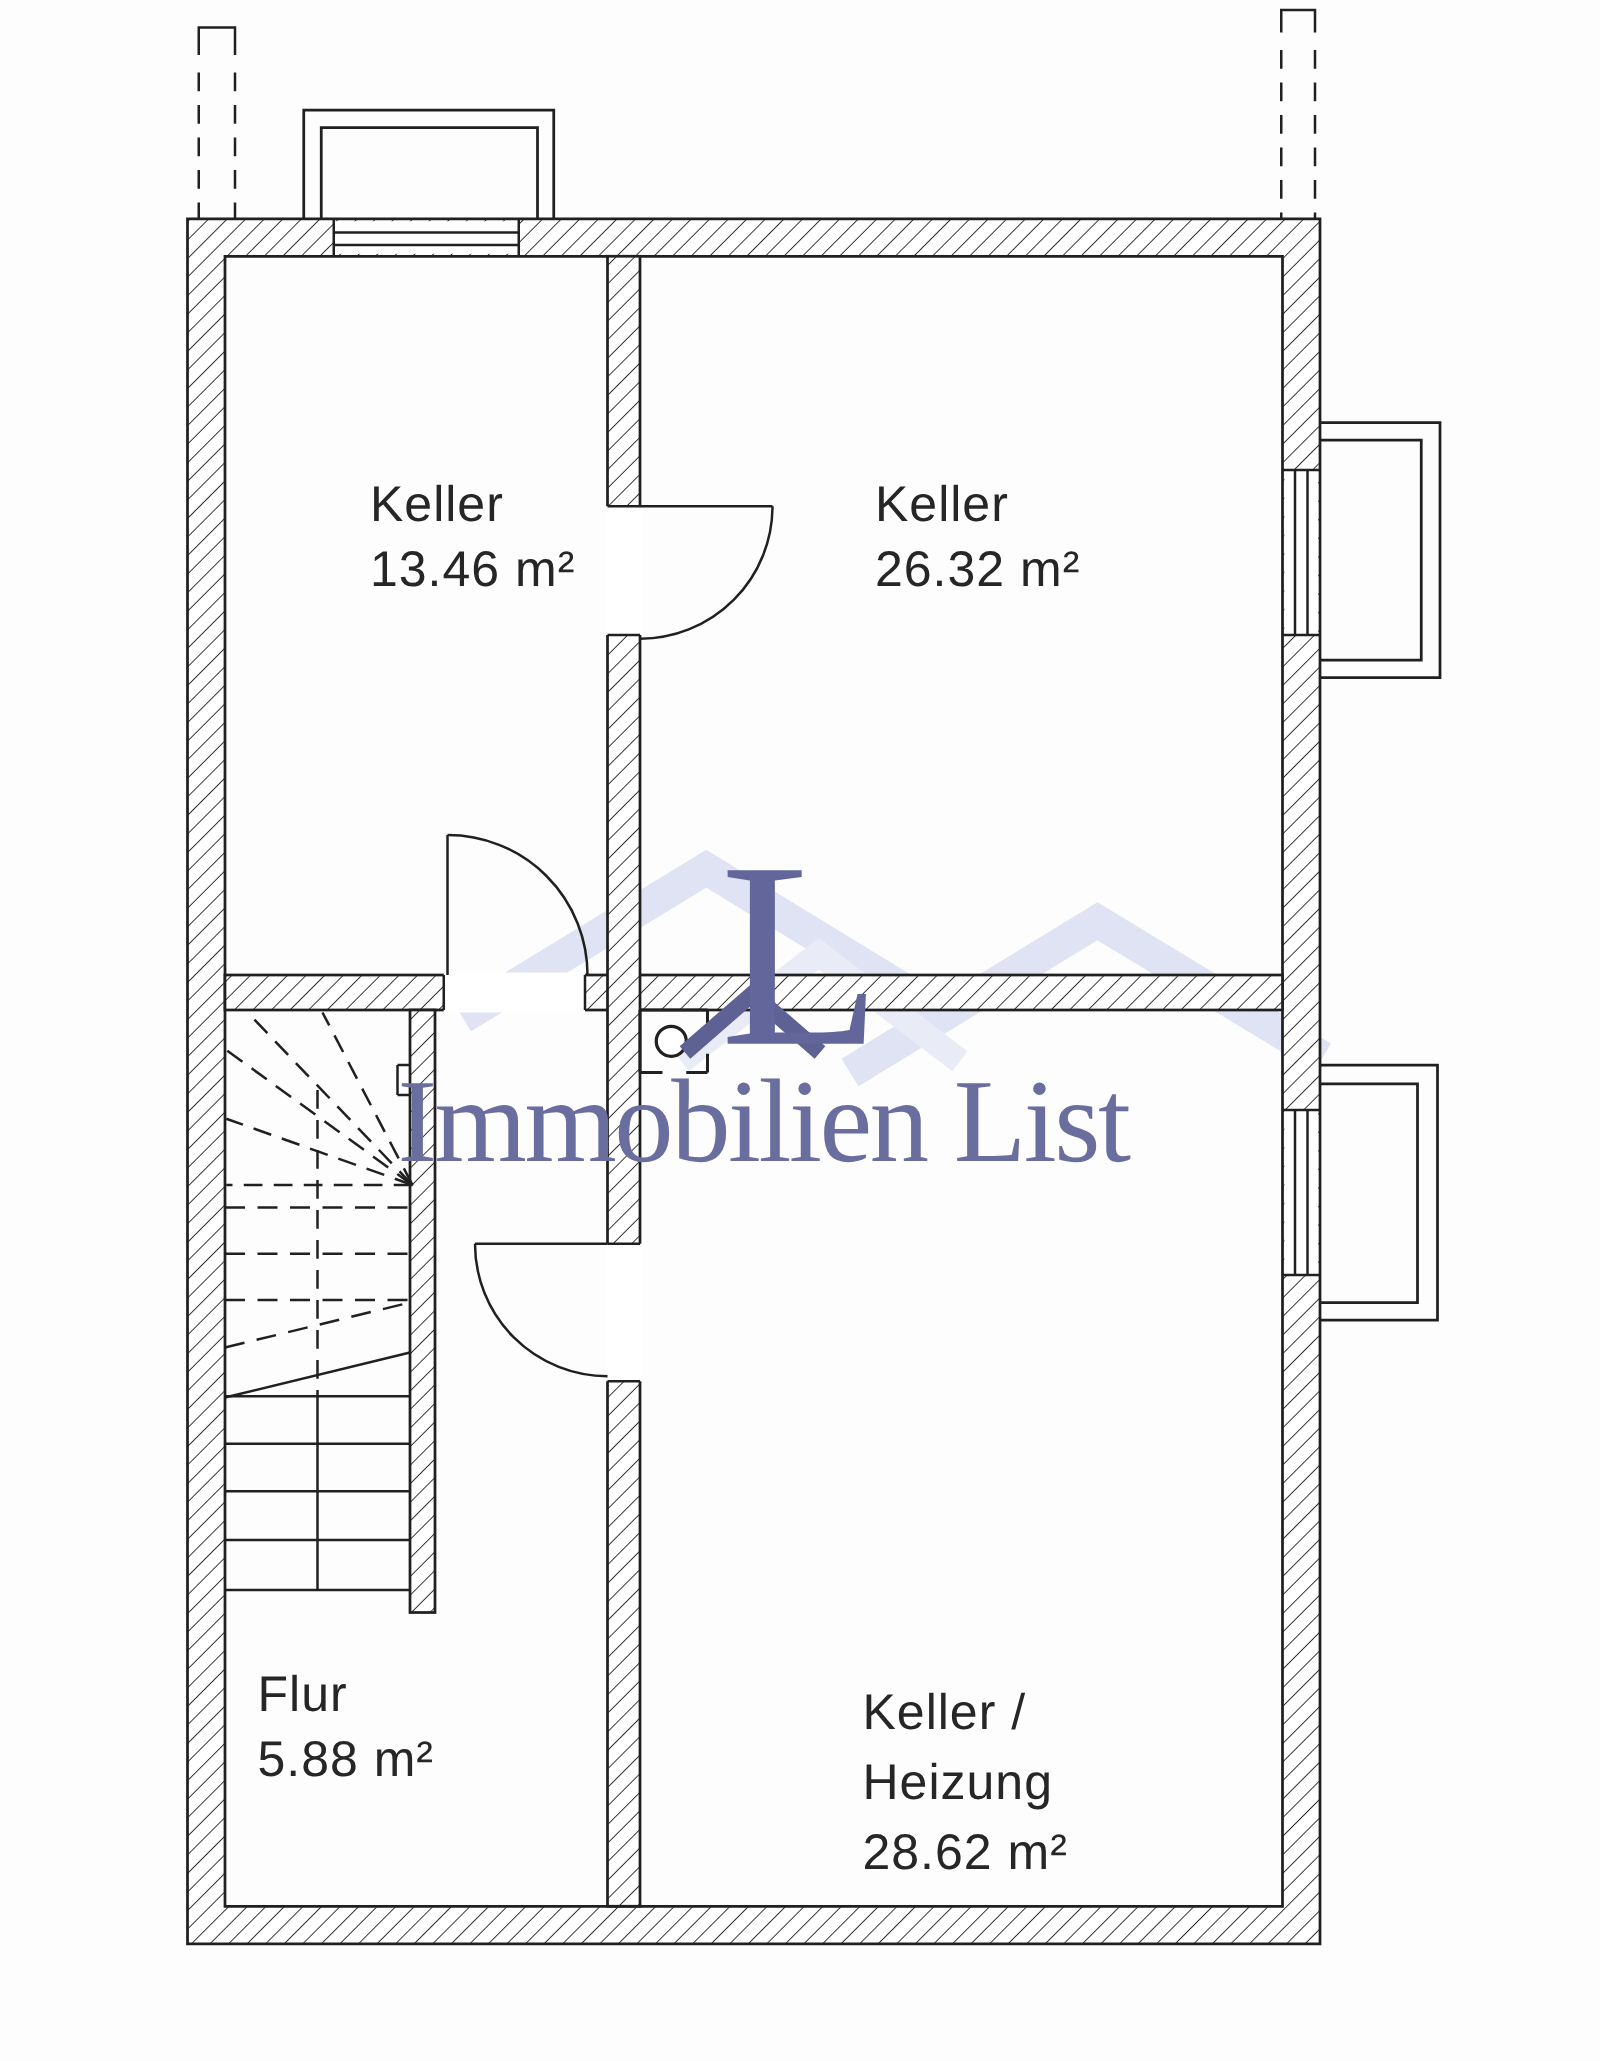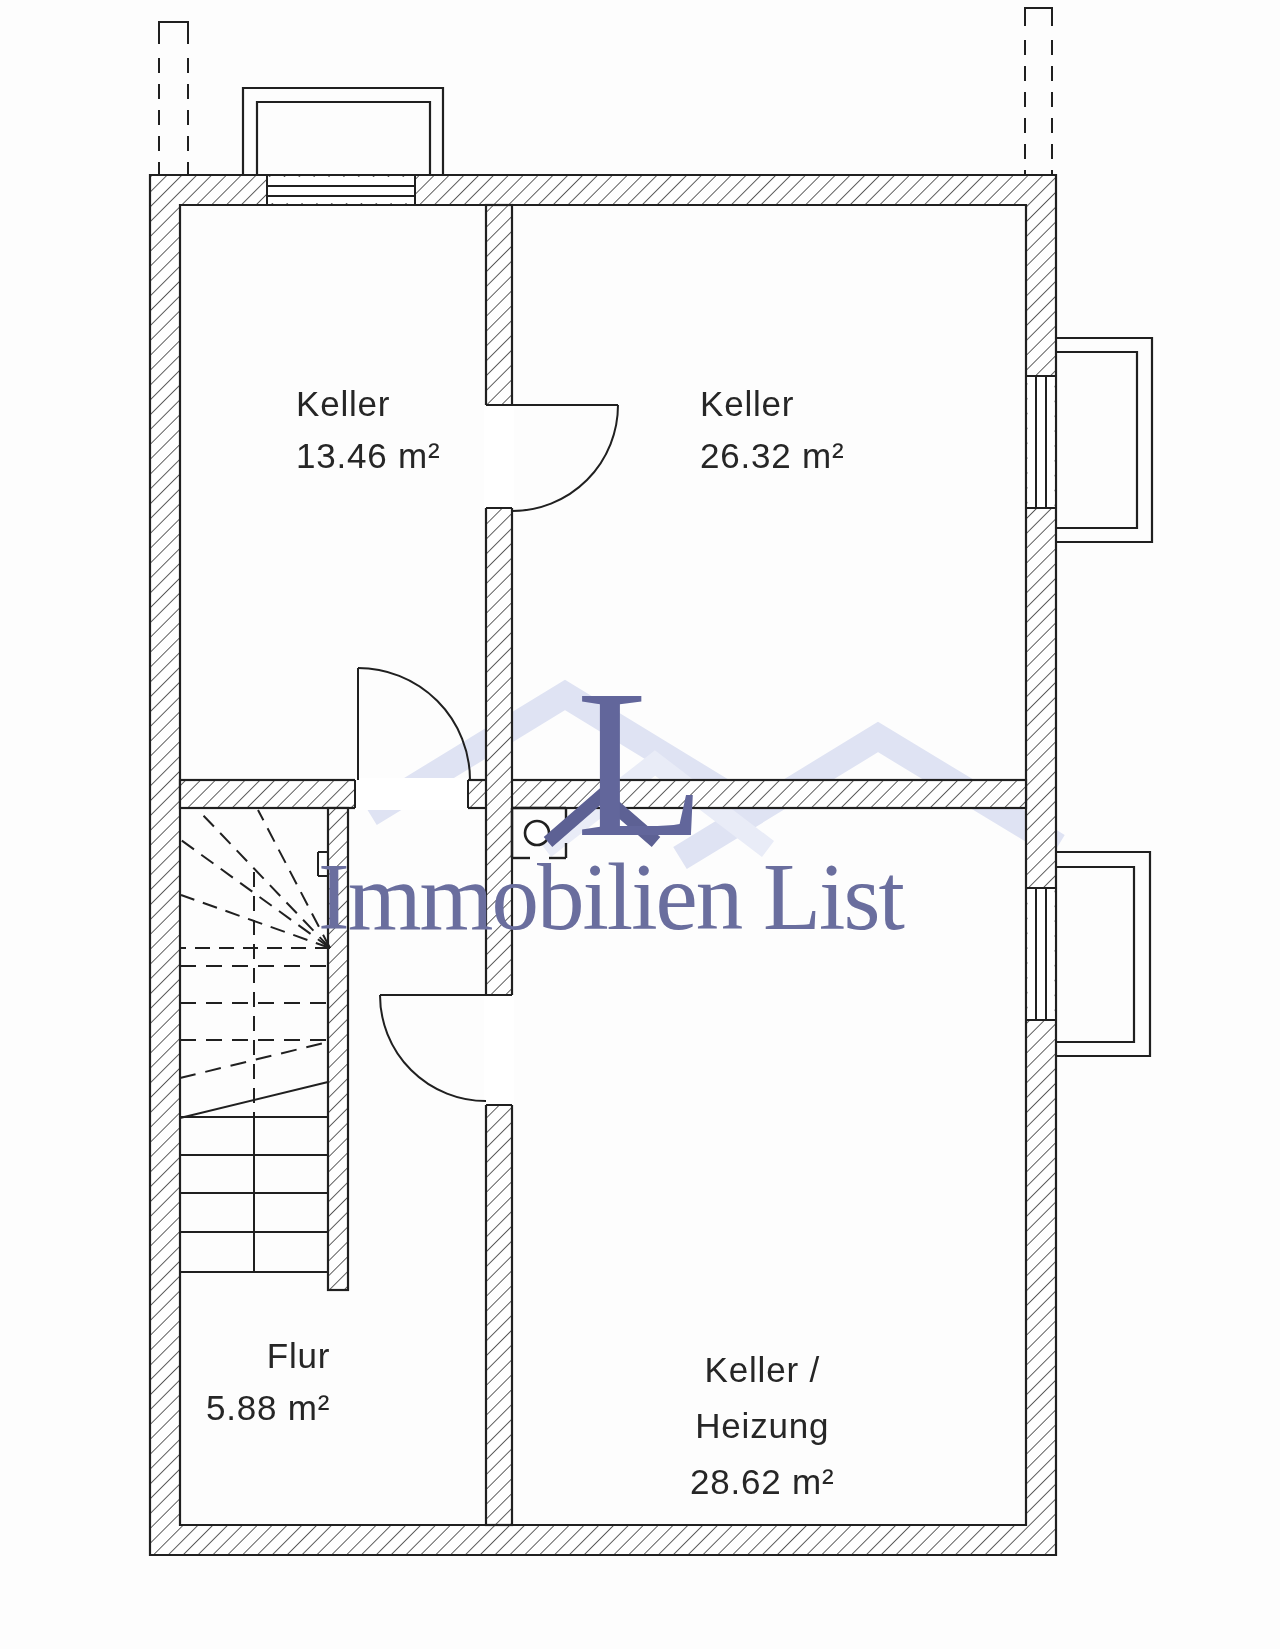--- a/index.html
+++ b/index.html
@@ -7,21 +7,21 @@
     position:relative;
     width:1280px;height:1649px;
     background:#fdfdfd;
     overflow:hidden;
     font-family:"Liberation Sans", sans-serif;
   }
   .plan-svg{position:absolute;left:0;top:0;width:1280px;height:1649px;}
   .room-label{
     position:absolute;
     color:#262626;
-    font-size:35px;
+    font-size:40px;
     letter-spacing:0.8px;
     line-height:52px;
     white-space:nowrap;
   }
   .room-label .ln{display:block;}
   .wm-letter{
     position:absolute;
     left:576px;top:658px;
     font-family:"Liberation Serif", serif;
     font-size:212px;line-height:1;
@@ -196,26 +196,26 @@
   <div class="room-label" style="left:296px;top:378px;">
     <span class="ln">Keller</span>
     <span class="ln">13.46 m²</span>
   </div>
 
   <div class="room-label" style="left:700px;top:378px;">
     <span class="ln">Keller</span>
     <span class="ln">26.32 m²</span>
   </div>
 
-  <div class="room-label" style="left:206px;top:1330px;text-align:right;">
+  <div class="room-label" style="left:206px;top:1330px;">
     <span class="ln">Flur</span>
     <span class="ln">5.88 m²</span>
   </div>
 
-  <div class="room-label" style="left:690px;top:1342px;line-height:56px;text-align:center;">
+  <div class="room-label" style="left:690px;top:1342px;line-height:56px;">
     <span class="ln">Keller /</span>
     <span class="ln">Heizung</span>
     <span class="ln">28.62 m²</span>
   </div>
 
   <div class="wm-letter">L</div>
   <div class="wm-brand">Immobilien List</div>
 
 </div>
 

